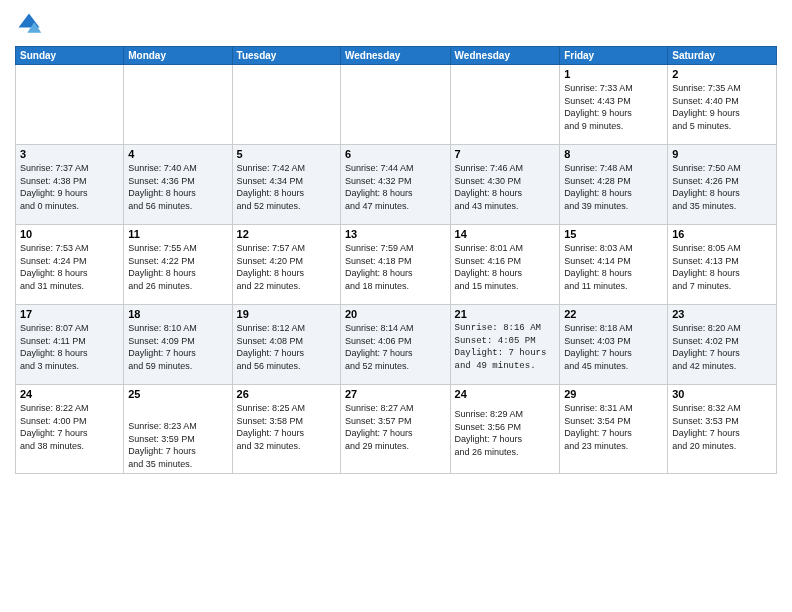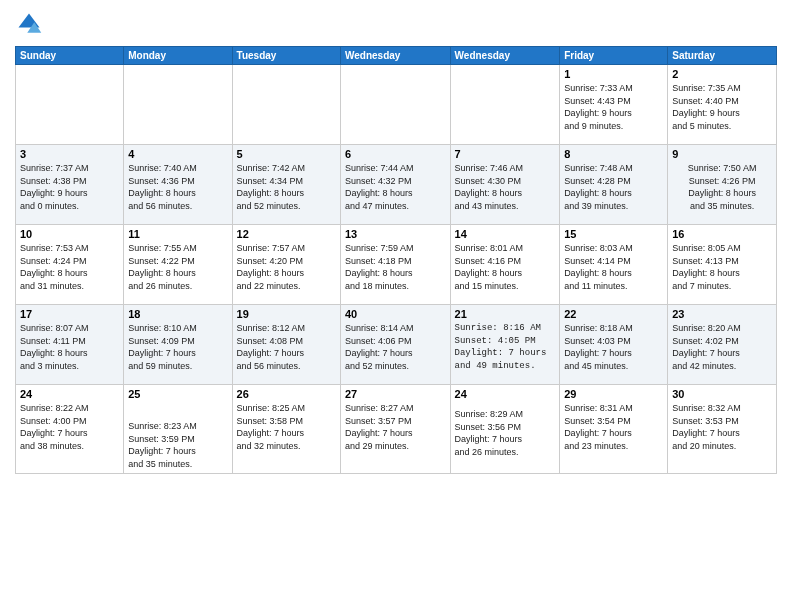--- a/index.html
+++ b/index.html
@@ -184,21 +184,21 @@
           </td>
           <td>
             <div class="day-num">8</div>
             <div class="day-info" style="white-space: pre-line;">Sunrise: 7:48 AM
 Sunset: 4:28 PM
 Daylight: 8 hours
 and 39 minutes.</div>
           </td>
           <td>
             <div class="day-num">9</div>
-            <div class="day-info" style="white-space: pre-line; text-align: center;">Sunrise: 7:50 AM
+            <div class="day-info" style="white-space: pre-line;">Sunrise: 7:50 AM
 Sunset: 4:26 PM
 Daylight: 8 hours
 and 35 minutes.</div>
           </td>
         </tr>
         <tr>
           <td>
             <div class="day-num">10</div>
             <div class="day-info" style="white-space: pre-line;">Sunrise: 7:53 AM
 Sunset: 4:24 PM
@@ -264,21 +264,21 @@
 and 59 minutes.</div>
           </td>
           <td>
             <div class="day-num">19</div>
             <div class="day-info" style="white-space: pre-line;">Sunrise: 8:12 AM
 Sunset: 4:08 PM
 Daylight: 7 hours
 and 56 minutes.</div>
           </td>
           <td>
-            <div class="day-num">40</div>
+            <div class="day-num">20</div>
             <div class="day-info" style="white-space: pre-line;">Sunrise: 8:14 AM
 Sunset: 4:06 PM
 Daylight: 7 hours
 and 52 minutes.</div>
           </td>
           <td>
             <div class="day-num">21</div>
             <div class="day-info" style="white-space: pre-line; font-family: Liberation Mono, monospace;">Sunrise: 8:16 AM
 Sunset: 4:05 PM
 Daylight: 7 hours

